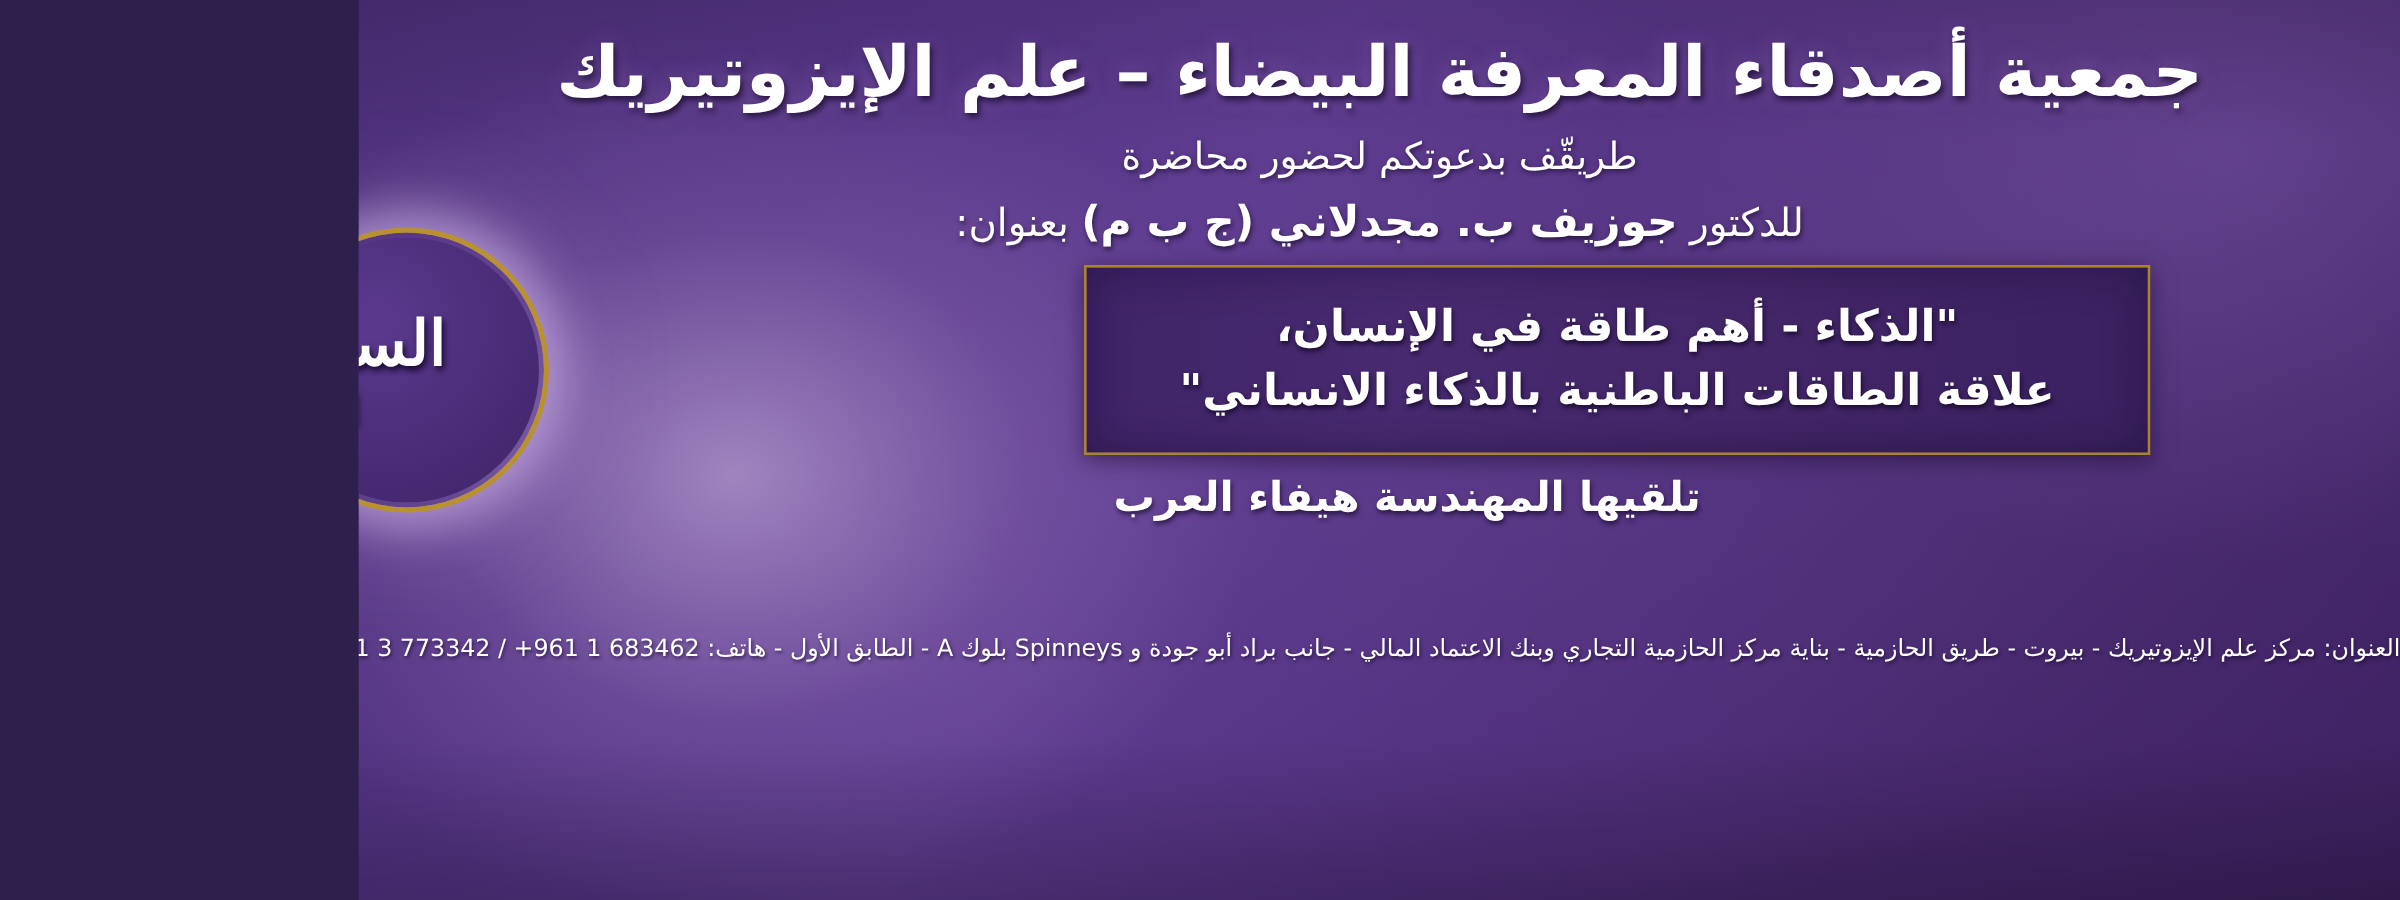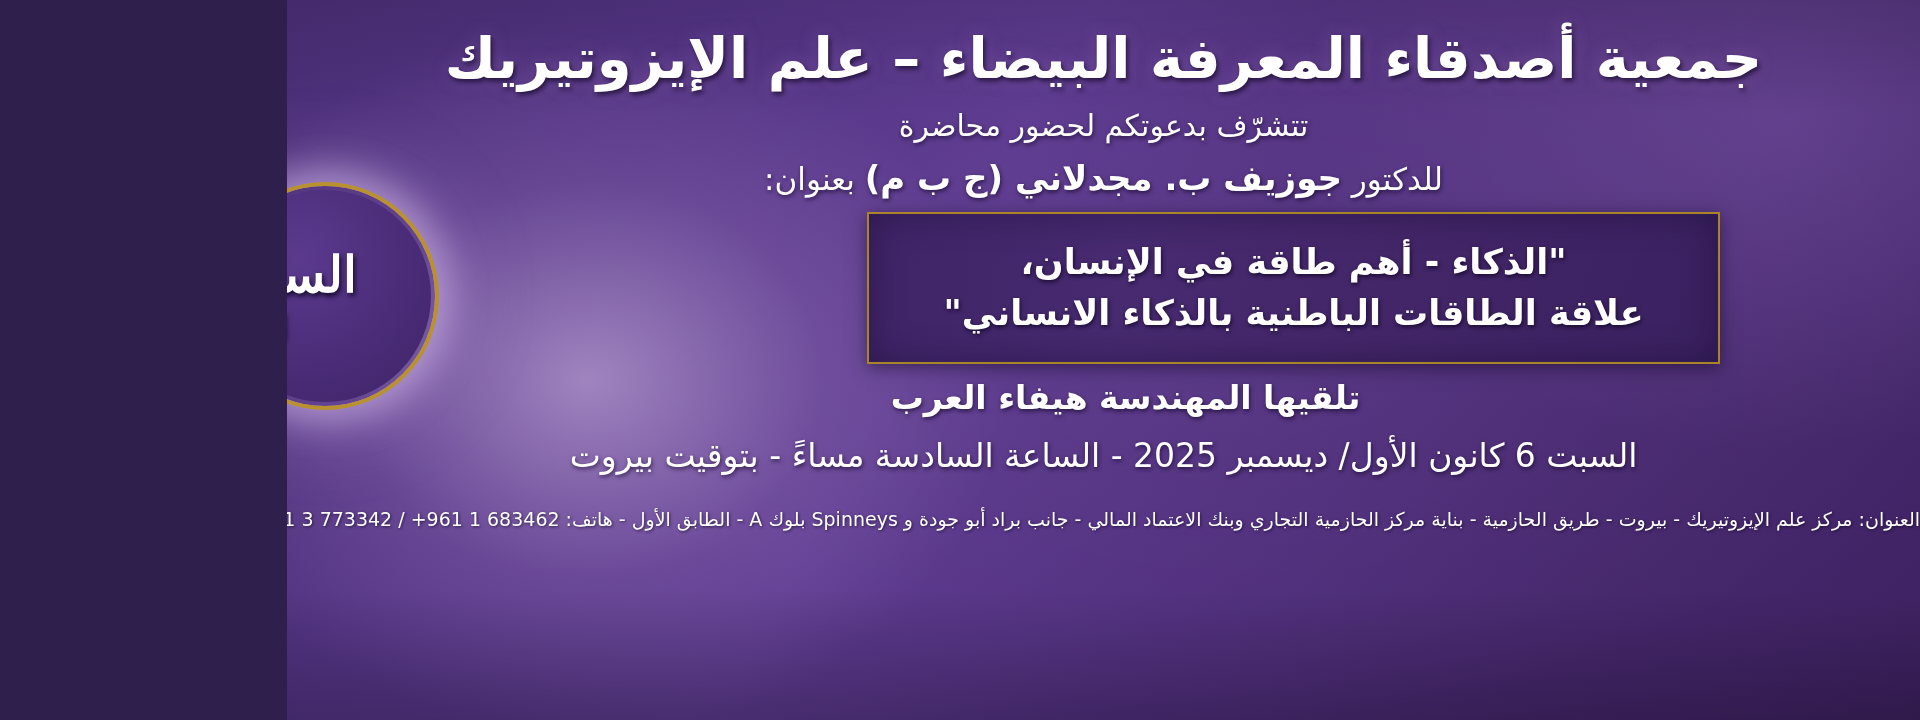--- a/index.html
+++ b/index.html
@@ -168,36 +168,35 @@
 </head>
 <body>
 
 <div class="banner">
   <div class="vignette"></div>
 
   <div class="content">
 
     <div class="org-title">جمعية أصدقاء المعرفة البيضاء – علم الإيزوتيريك</div>
 
-    <div class="invite-line">تتشرّف بدعوتكم لحضور محاضرة</div>
+    <div class="invite-line">طريقّف بدعوتكم لحضور محاضرة</div>
 
     <div class="speaker-line">
       <span>للدكتور </span><span class="strong">جوزيف ب. مجدلاني (ج ب م)</span><span> بعنوان:</span>
     </div>
 
     <div class="date-badge">
       <div class="badge-day">السبت</div>
       <div class="badge-ord">الأول</div>
     </div>
 
     <div class="lecture-box">
       <div class="lect-line">"الذكاء - أهم طاقة في الإنسان،</div>
       <div class="lect-line">علاقة الطاقات الباطنية بالذكاء الانساني"</div>
     </div>
 
     <div class="presenter-line">تلقيها المهندسة هيفاء العرب</div>
 
-    <div class="datetime-line">السبت 6 كانون الأول/ ديسمبر  2025 - الساعة السادسة مساءً - بتوقيت بيروت</div>
 
     <div class="address-line">العنوان: مركز علم الإيزوتيريك - بيروت - طريق الحازمية - بناية مركز الحازمية التجاري وبنك الاعتماد المالي - جانب براد أبو جودة و Spinneys بلوك A - الطابق الأول - هاتف: 683462 1 961+ / 773342 3 961+</div>
 
   </div>
 </div>
 
 </body></html>

